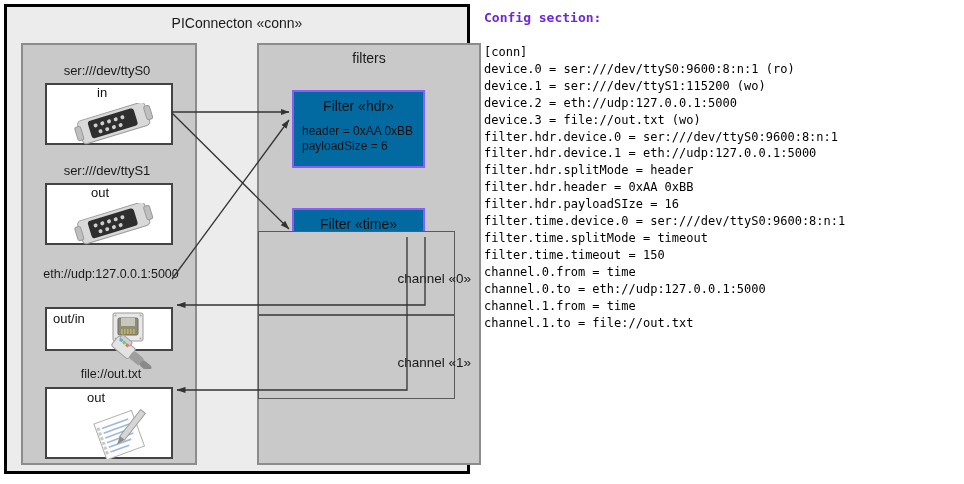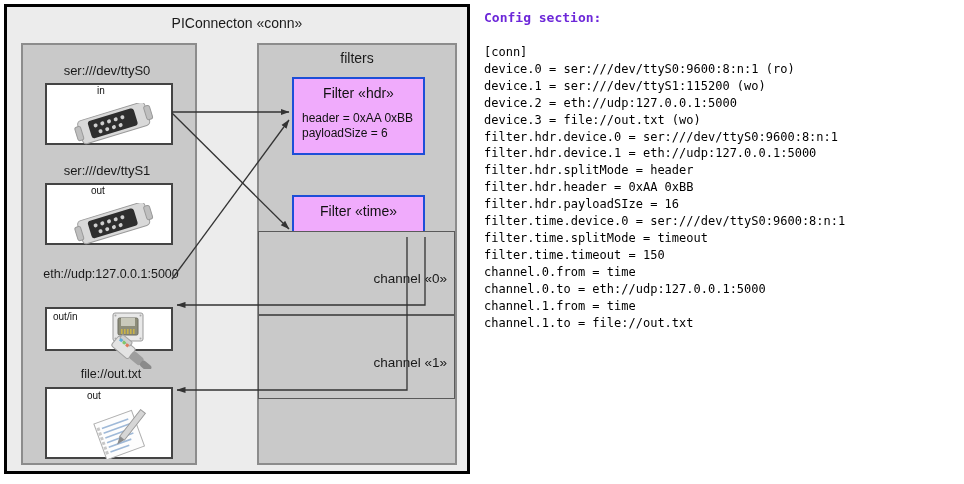--- a/index.html
+++ b/index.html
@@ -9,30 +9,30 @@
   
   .diagram{position:absolute;left:4px;top:4px;width:466px;height:470px;
            background:#ececec;border:3px solid #000;box-sizing:border-box;padding-left:28px;}
   .diagram-title{position:absolute;left:0;top:8px;width:100%;text-align:center;
                  font-size:14px;color:#1a1a1a;}
 
   .panel{position:absolute;background:#c9c9c9;border:2px solid #8c8c8c;box-sizing:border-box;}
   .panel-title{position:absolute;left:0;top:5px;width:100%;text-align:center;font-size:14px;color:#1a1a1a;}
 
   #devices-panel{left:14px;top:36px;width:176px;height:422px;}
-  #filters-panel{left:250px;top:36px;width:200px;height:422px;}
+  #filters-panel{left:250px;top:36px;width:224px;height:422px;}
 
   .dev-label{position:absolute;width:130px;text-align:center;font-size:13px;color:#1a1a1a;
              white-space:nowrap;}
   .dev-label.wide{width:176px;left:0;font-size:12.5px;}
 
   .dev-box{position:absolute;background:#ffffff;border:2px solid #444;box-sizing:border-box;}
-  .dev-dir{position:absolute;font-size:10px;color:#111;}
-
-  .filter-box{position:absolute;background:#f0abfc;border:2px solid #1d4ed8;box-sizing:border-box;}
+  .dev-dir{position:absolute;font-size:13px;color:#111;}
+
+  .filter-box{position:absolute;background:#0369a1;border:2px solid #8b5cf6;box-sizing:border-box;margin-top:13px;}
   .filter-title{position:absolute;left:0;top:6px;width:100%;text-align:center;font-size:14px;color:#111;}
   .filter-props{position:absolute;left:8px;top:32px;font-size:12px;color:#111;line-height:15px;}
 
   .chan-region{position:absolute;background:#c9c9c9;border:1px solid #5a5a5a;box-sizing:border-box;}
   .chan-label{position:absolute;right:8px;font-size:13.5px;color:#1a1a1a;white-space:nowrap;}
 
   svg.wires{position:absolute;left:0;top:0;width:466px;height:470px;pointer-events:none;}
 
   
   .config{position:absolute;left:482px;top:4px;width:478px;height:470px;}

